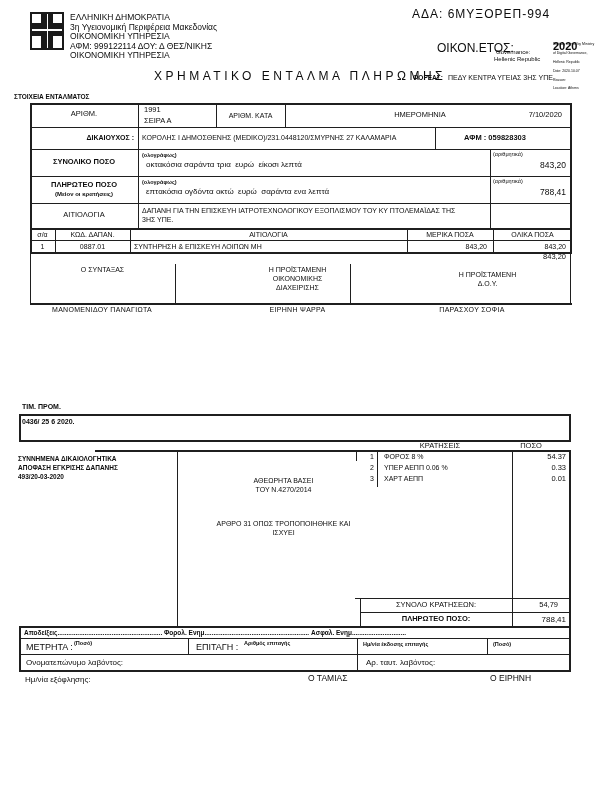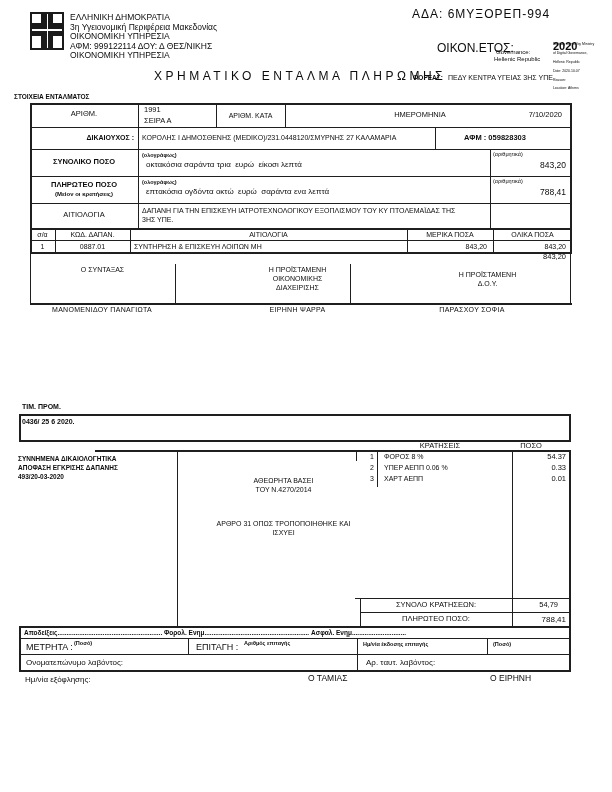--- a/index.html
+++ b/index.html
@@ -174,21 +174,21 @@
   <div class="tx f7 c" style="left:177px;top:477px;width:213px;">ΑΘΕΩΡΗΤΑ ΒΑΣΕΙ</div>
   <div class="tx f7 c" style="left:177px;top:486px;width:213px;">ΤΟΥ Ν.4270/2014</div>
   <div class="tx f7 c" style="left:177px;top:520px;width:213px;">ΑΡΘΡΟ 31 ΟΠΩΣ ΤΡΟΠΟΠΟΙΗΘΗΚΕ ΚΑΙ</div>
   <div class="tx f7 c" style="left:177px;top:529px;width:213px;">ΙΣΧΥΕΙ</div>
 
   <i class="ln" style="left:355px;top:598px;width:216px;height:1px;"></i>
   <i class="ln" style="left:360px;top:612px;width:211px;height:1px;"></i>
   <i class="ln" style="left:360px;top:598px;width:1px;height:28px;"></i>
   <div class="tx f75 c" style="left:360px;top:601px;width:152px;">ΣΥΝΟΛΟ ΚΡΑΤΗΣΕΩΝ:</div>
   <div class="tx f75 r" style="left:512px;top:600.5px;width:46px;">54,79</div>
-  <div class="tx f75 c" style="left:360px;top:615px;width:152px;">ΠΛΗΡΩΤΕΟ ΠΟΣΟ:</div>
+  <div class="tx f75 c" style="left:360px;top:615px;width:152px;font-weight:bold;">ΠΛΗΡΩΤΕΟ ΠΟΣΟ:</div>
   <div class="tx f8 r" style="left:512px;top:614.5px;width:54px;">788,41</div>
 
   <i class="ln" style="left:19px;top:626px;width:552px;height:2px;"></i>
   <i class="ln" style="left:19px;top:638px;width:552px;height:1px;"></i>
   <i class="ln" style="left:19px;top:654px;width:552px;height:1px;"></i>
   <i class="ln" style="left:19px;top:670px;width:552px;height:2px;"></i>
   <i class="ln" style="left:19px;top:626px;width:2px;height:46px;"></i>
   <i class="ln" style="left:569px;top:626px;width:2px;height:46px;"></i>
   <i class="ln" style="left:188px;top:638px;width:1px;height:16px;"></i>
   <i class="ln" style="left:357px;top:638px;width:1px;height:33px;"></i>

